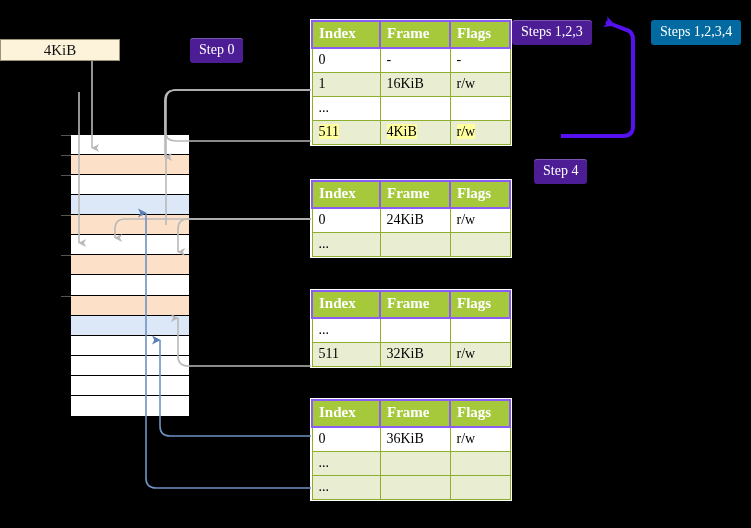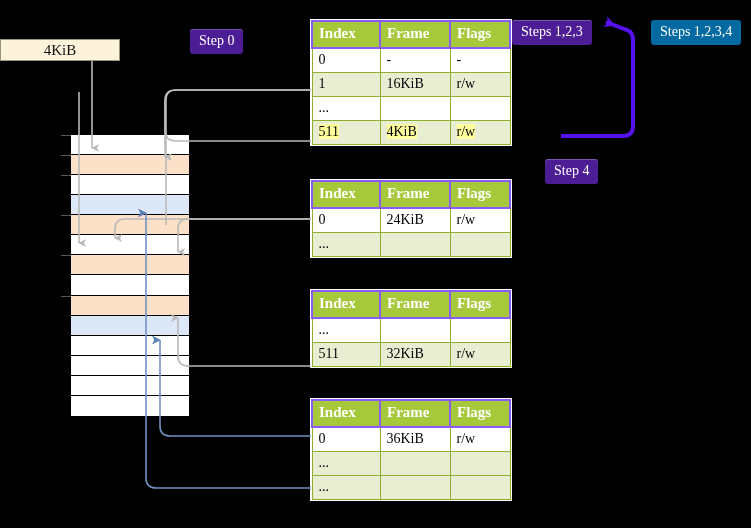--- a/index.html
+++ b/index.html
@@ -50,23 +50,23 @@
 
   
   svg.overlay{position:absolute;left:0;top:0;width:751px;height:528px;
               pointer-events:none;}
 </style>
 </head>
 <body>
 
 <div class="canvas">
 
-  <div class="badge red" style="left:190px;top:29px;font-family:Liberation Serif, serif;">Step 0</div>
-
-  <div class="badge red" style="left:545px;top:159px;font-family:Liberation Serif, serif;">Step 4</div>
+  <div class="badge red" style="left:190px;top:38px;font-family:Liberation Serif, serif;">Step 0</div>
+
+  <div class="badge red" style="left:534px;top:159px;font-family:Liberation Serif, serif;">Step 4</div>
 
   <div class="badge red" style="left:512px;top:20px;">Steps 1,2,3</div>
 
   <div class="badge blue" style="left:651px;top:20px;">Steps 1,2,3,4</div>
 
   <div class="kib-box">
     <span>4KiB</span>
   </div>
 
   <div class="memcol" id="memcol">

